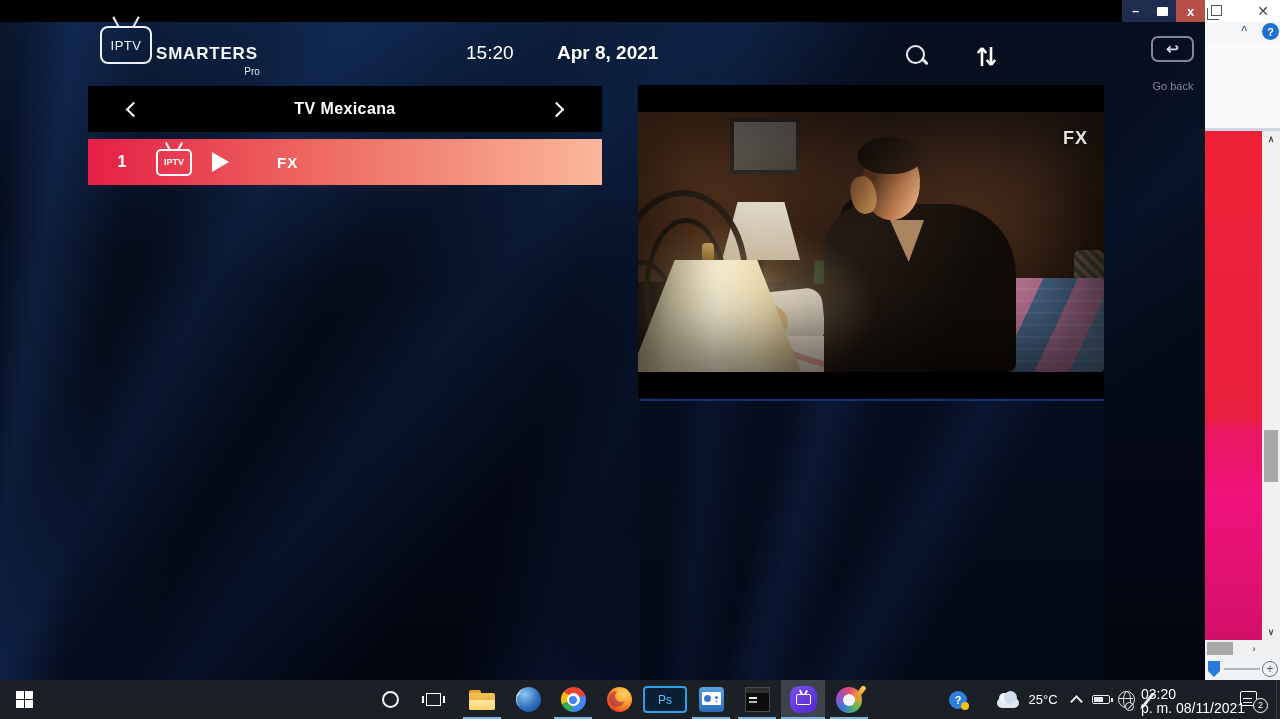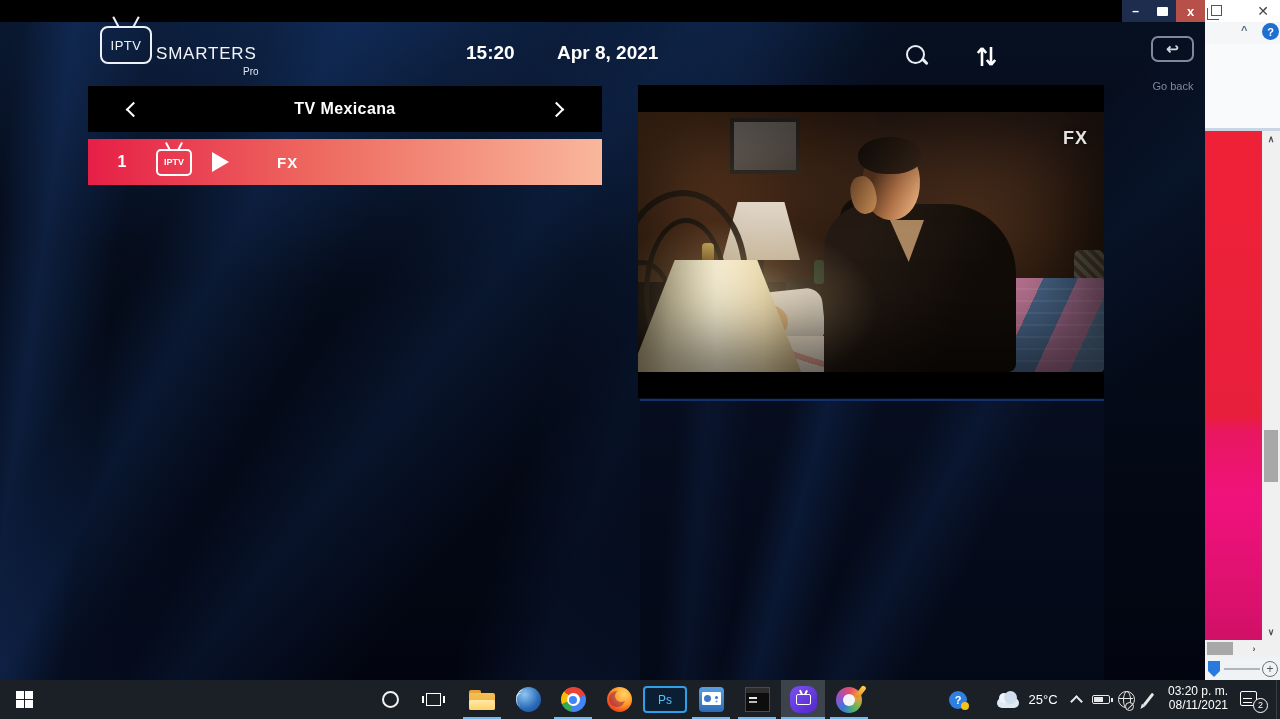--- a/index.html
+++ b/index.html
@@ -27,23 +27,23 @@
 
   
   .logo-wrap { position:absolute; left:100px; top:26px; display:flex; align-items:flex-end; }
   .logo-tv { position:relative; width:52px; height:38px; border:2px solid #eef2f8; border-radius:8px;
              display:flex; align-items:center; justify-content:center; color:#eef2f8;
              font-size:13px; letter-spacing:.5px; }
   .logo-tv::before, .logo-tv::after { content:''; position:absolute; width:2px; height:12px; background:#eef2f8; top:-12px; }
   .logo-tv::before { left:13px; transform:rotate(-28deg); }
   .logo-tv::after { right:13px; transform:rotate(28deg); }
   .logo-text { margin-left:4px; position:relative; }
-  .logo-brand { color:#f2f5fa; font-size:17px; font-weight:normal; letter-spacing:.8px; }
+  .logo-brand { color:#f2f5fa; font-size:17px; font-weight:bold; letter-spacing:.8px; }
   .logo-sub { position:absolute; right:-2px; bottom:-13px; color:#dfe6ef; font-size:10px; }
-  .top-time { position:absolute; left:466px; top:42px; color:#fff; font-size:19px; font-weight:bold;text-align:right; }
+  .top-time { position:absolute; left:466px; top:42px; color:#fff; font-size:19px; font-weight:normal;text-align:right; }
   .top-date { position:absolute; left:557px; top:42px; color:#fff; font-size:19px; font-weight:bold; }
   .search-ico { position:absolute; left:905px; top:44px; width:26px; height:26px; cursor:pointer; }
   .search-ico::before { content:''; position:absolute; left:1px; top:1px; width:15px; height:15px;
     border:2.5px solid #e9edf4; border-radius:50%; }
   .search-ico::after { content:''; position:absolute; left:16px; top:16px; width:8px; height:2.5px;
     background:#e9edf4; transform:rotate(45deg); border-radius:2px; }
   .sort-ico { position:absolute; left:974px; top:42px; cursor:pointer; }
   .goback-btn { position:absolute; left:1151px; top:36px; width:43px; height:26px; border:2px solid #7e8a9c;
     border-radius:7px; display:flex; align-items:center; justify-content:center; color:#cdd5e1;
     font-size:15px; font-weight:bold; cursor:pointer; }
@@ -274,21 +274,21 @@
     border:1.5px solid #e8e8e8; border-radius:50%; }
   .globe-slash { position:absolute; right:4px; bottom:8px; width:9px; height:9px; border:1.3px solid #e8e8e8;
     border-radius:50%; background:#1b1f26; }
   .globe-slash::after { content:''; position:absolute; left:0.5px; top:2.8px; width:7px; height:1.3px;
     background:#e8e8e8; transform:rotate(-45deg); }
   .pen-ico { position:relative; width:3px; height:15px; background:#e8e8e8; border-radius:1px;
     transform:rotate(38deg); }
   .pen-ico::after { content:''; position:absolute; left:-1px; bottom:-5px; width:0; height:0;
     border-left:2.5px solid transparent; border-right:2.5px solid transparent; border-top:5px solid #e8e8e8; }
   .tb-clock { position:absolute; left:1158px; top:0; width:70px; height:35px; display:flex;
-    flex-direction:column; align-items:flex-end; justify-content:center; color:#fff; font-size:12px;
+    flex-direction:row; align-items:flex-end; justify-content:center; color:#fff; font-size:14px;
     line-height:14px; cursor:pointer; }
   .notif-wrap { position:relative; width:26px; height:20px; }
   .notif-ico { position:absolute; left:0; top:1px; width:17px; height:15px; border:1.6px solid #fff;
     border-radius:2px;
     background:repeating-linear-gradient(180deg,transparent 0 2.6px,#fff 2.6px 4.2px);
     background-size:9px 10px; background-position:2px 3px; background-repeat:no-repeat; }
   .notif-badge { position:absolute; right:-2px; bottom:-3px; width:15px; height:15px; border-radius:50%;
     background:#1b1f26; border:1.5px solid #fff; color:#fff; font-size:9px; display:flex;
     align-items:center; justify-content:center; }
   .show-desktop { position:absolute; left:1276px; top:0; width:4px; height:39px; border-left:1px solid #3a3f46; cursor:pointer; }

